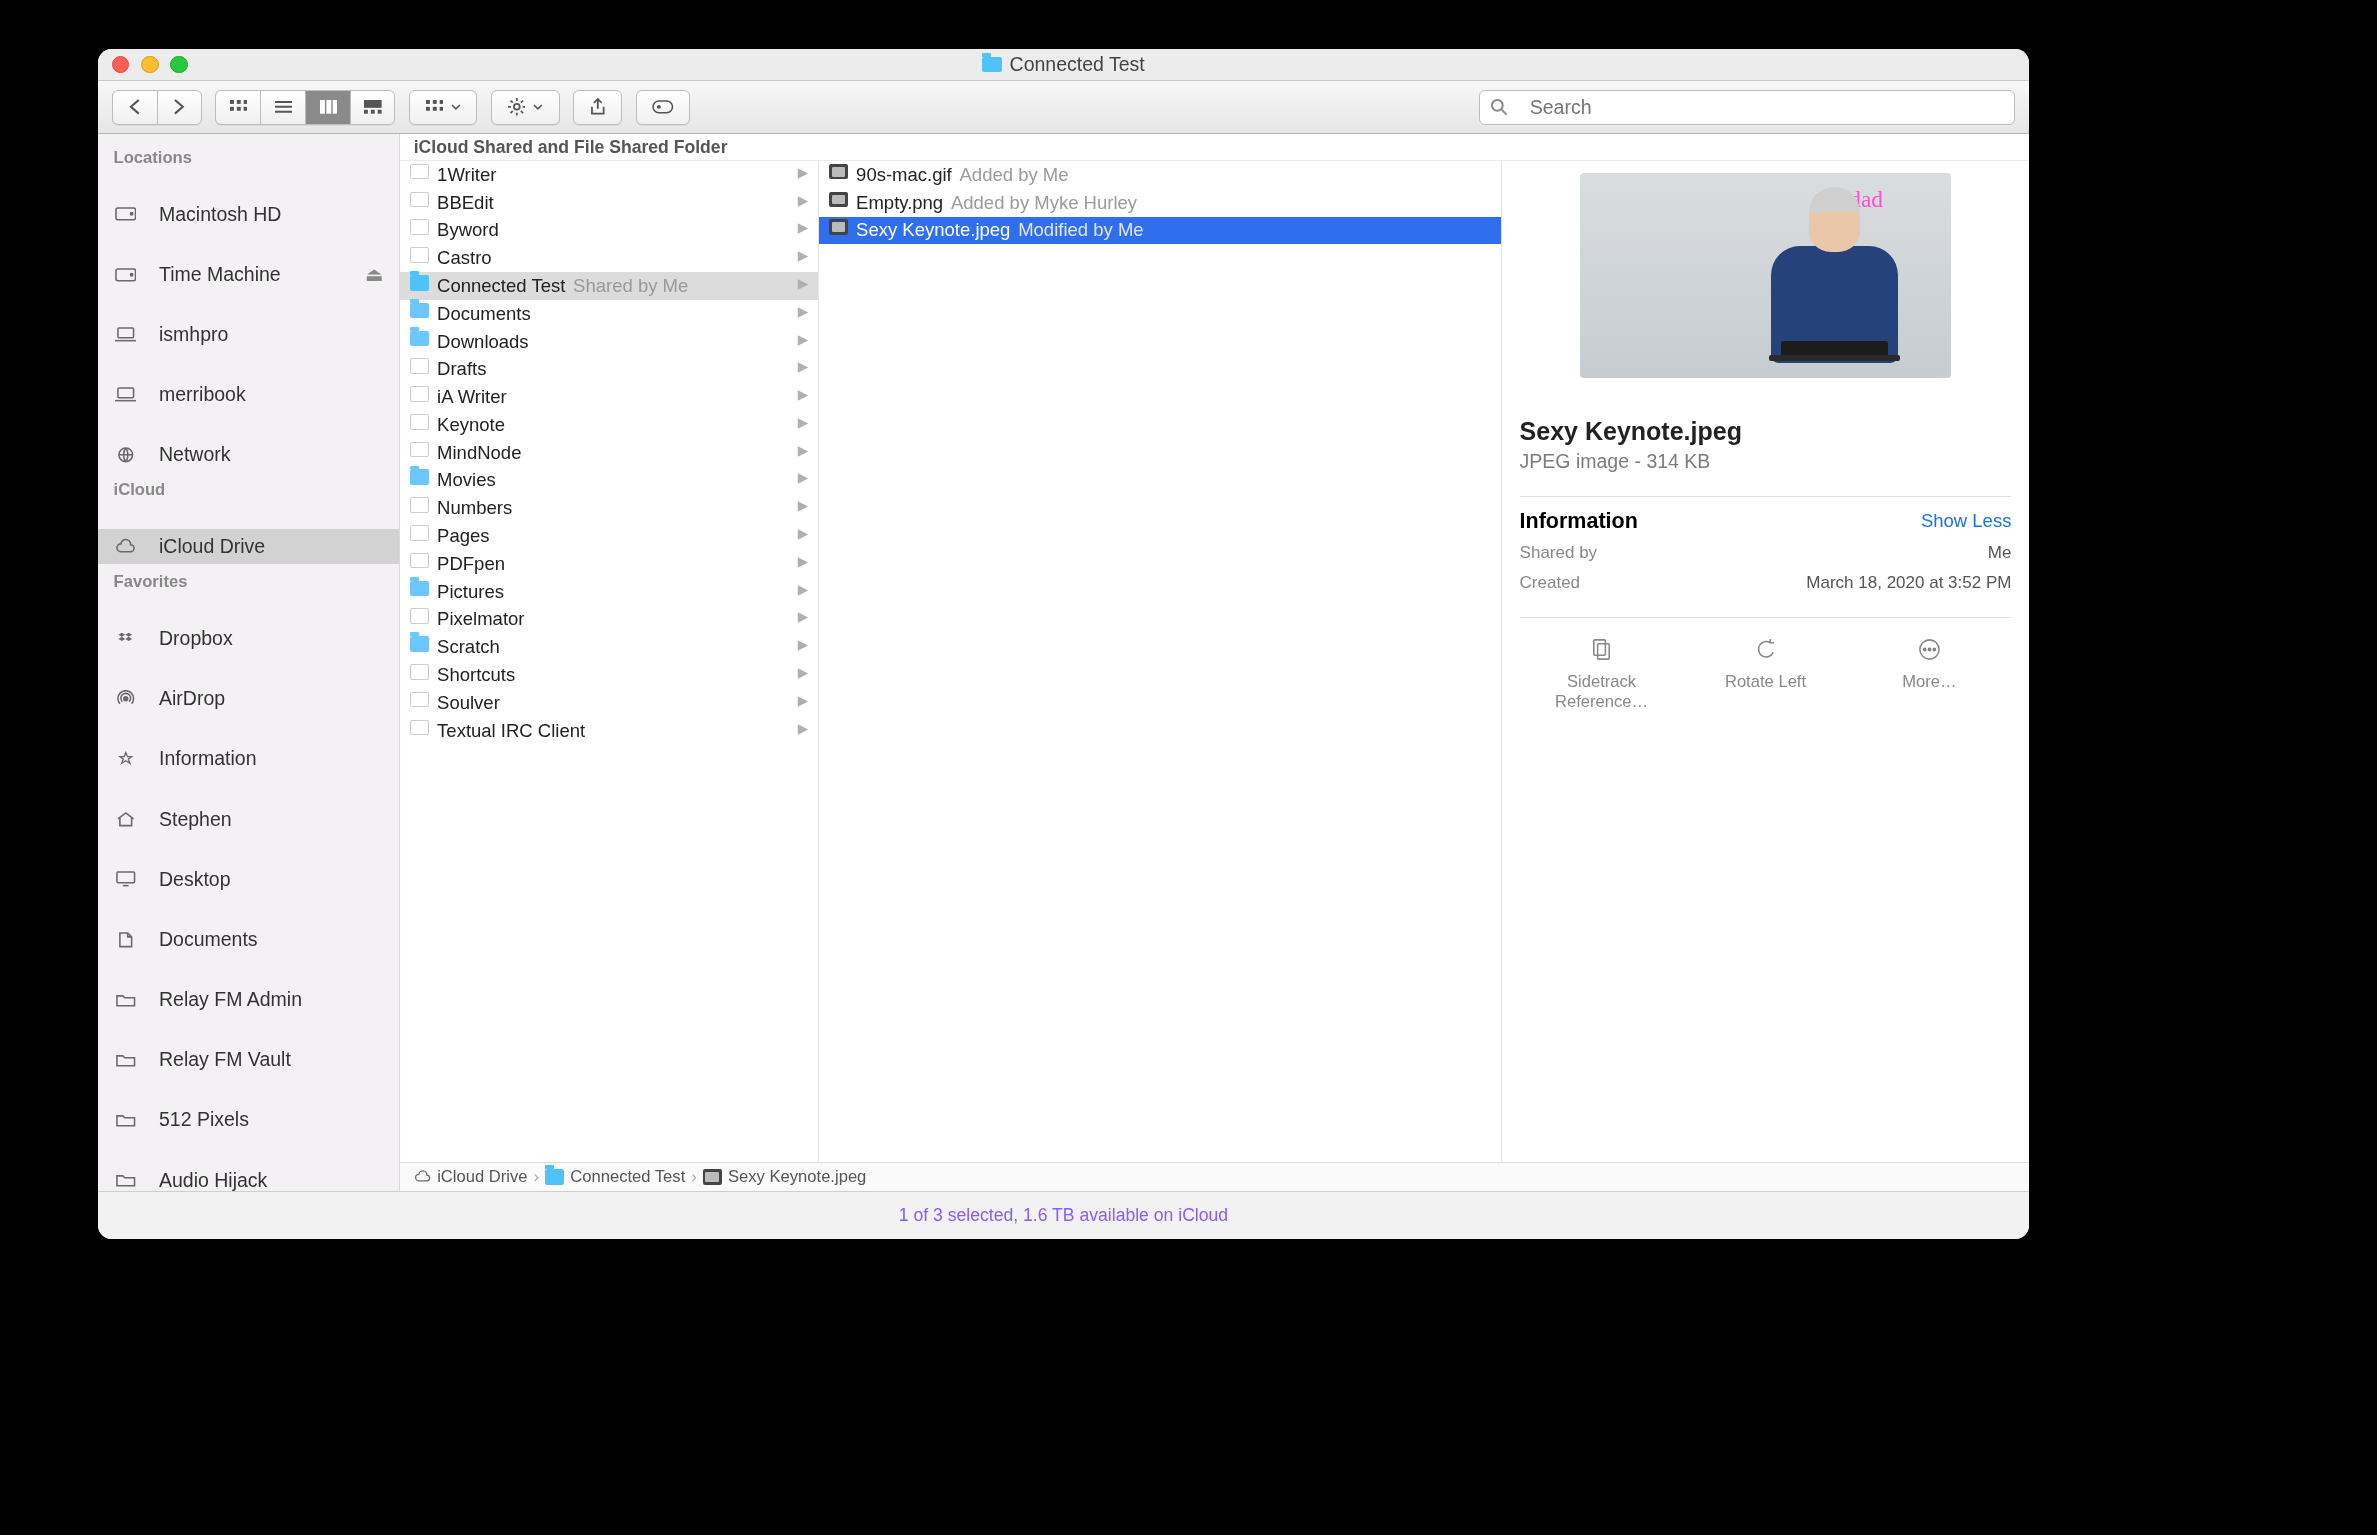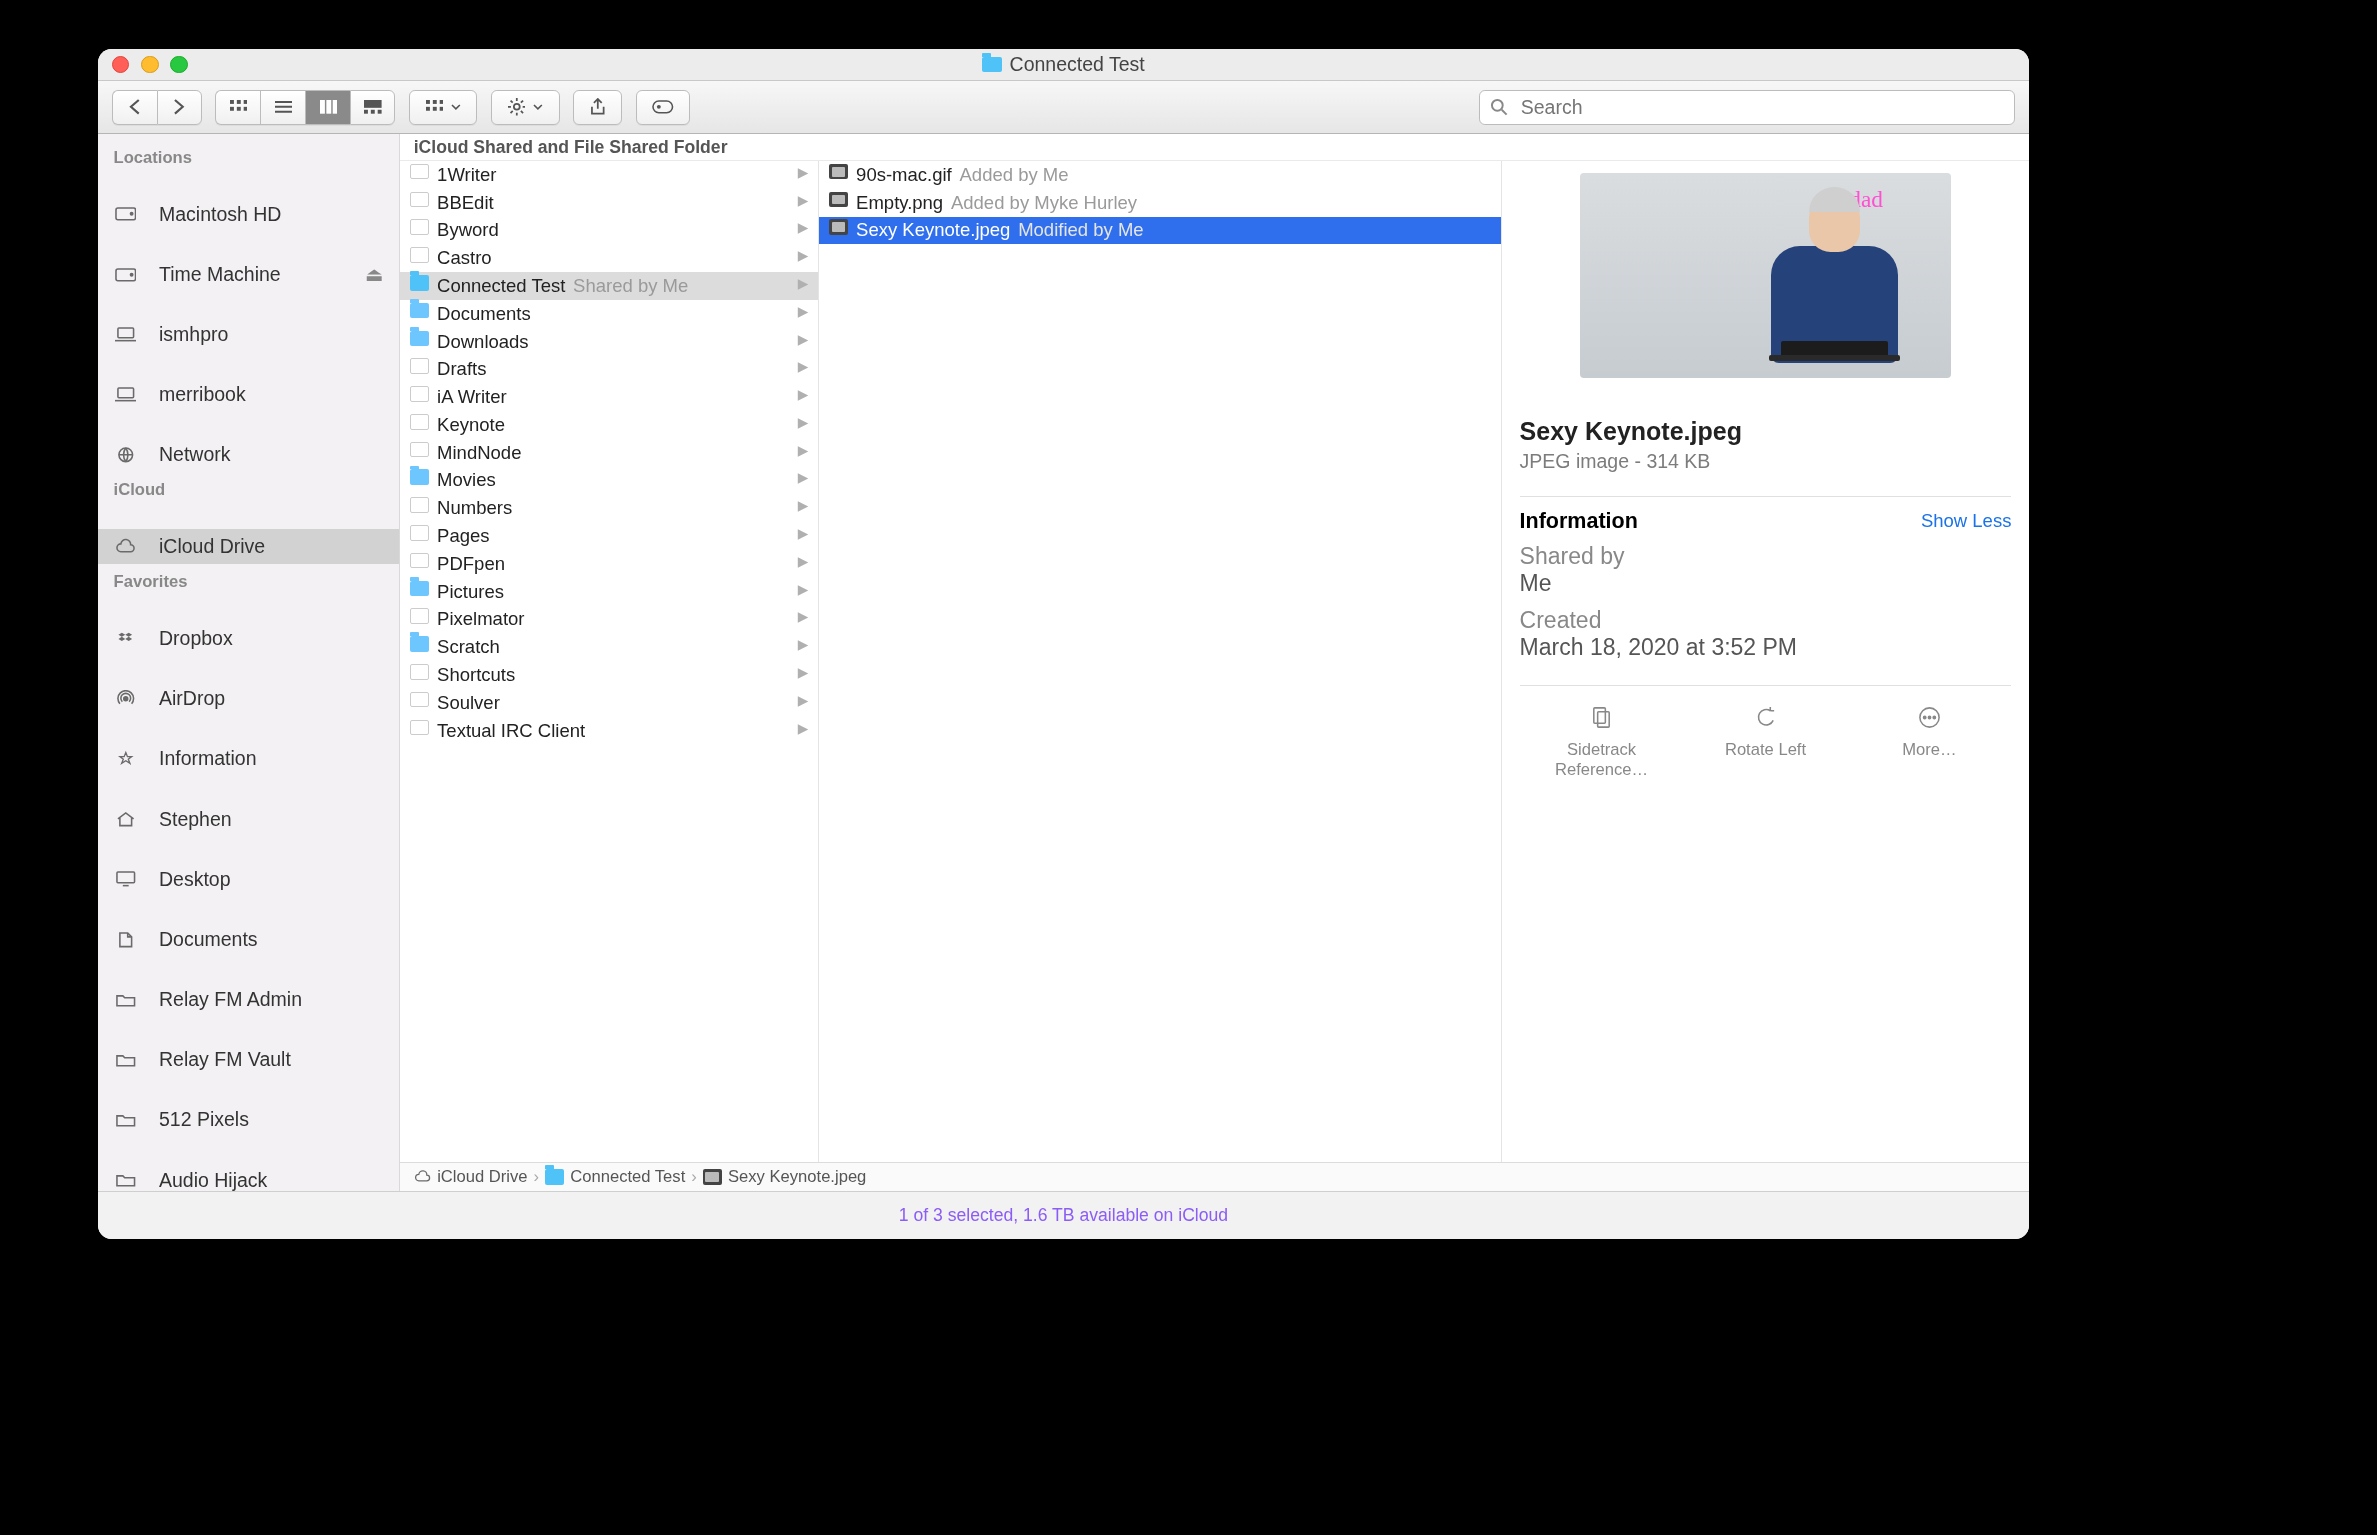--- a/index.html
+++ b/index.html
@@ -53,21 +53,21 @@
   .seg{display:flex;}
   .seg .segbtn{border-radius:0;border-right-width:0;}
   .seg .segbtn:first-child{border-top-left-radius:5.9px;border-bottom-left-radius:5.9px;}
   .seg .segbtn:last-child{border-top-right-radius:5.9px;border-bottom-right-radius:5.9px;border-right-width:1px;}
   .segbtn{width:45px;}
   .segbtn.active{background:#8a8a8a;color:#fff;}
   .btn{padding:0 15.6px;gap:7.8px;}
   .spacer{flex:1;}
   .search{
     width:536px;height:35px;background:#fff;border:1px solid #bcbcbc;
-    border-radius:5.9px;display:flex;align-items:center;padding:0 9.8px;gap:11px;color:#888;font-size:19.5px;
+    border-radius:5.9px;display:flex;align-items:center;padding:0 9.8px;gap:20px;color:#888;font-size:19.5px;
   }
   .search input{border:0;outline:0;flex:1;font-size:19.5px;background:transparent;}
   
   .body{flex:1;display:flex;overflow:hidden;}
   .sidebar{
     width:302px;background:var(--sidebar-bg);border-right:1px solid var(--divider);
     overflow-y:auto;padding-top:5.9px;
   }
   .sb-section{font-size:16.6px;color:#888;font-weight:600;padding:7.8px 15.6px 3.9px;}
   .sb-item{display:flex;align-items:center;gap:22px;padding:5.9px 15.6px;font-size:19.5px;color:#333;cursor:default;margin-top:25px;}
@@ -108,21 +108,21 @@
   .head{width:51px;height:59px;background:#e9c7a8;border-radius:25px 25px 21.5px 21.5px;margin:0 auto;position:relative;}
   .hair{position:absolute;top:-5.9px;left:0;right:0;height:25px;background:#cfcfcf;border-radius:25px 25px 0 0;}
   .torso{width:127px;height:117px;background:#26427a;border-radius:29px 29px 7.8px 7.8px;margin:-5.9px auto 0;}
   .laptop{width:107px;height:19.5px;background:#1c1c1c;margin:-21.5px auto 0;border-radius:2px;position:relative;}
   .laptop::before{content:"";position:absolute;bottom:0;left:-11.7px;width:131px;height:5.9px;background:#2a2a2a;border-radius:2px;}
   .pv-title{font-size:25px;font-weight:700;color:#222;margin-top:39px;}
   .pv-sub{font-size:19.5px;color:#7c7c7c;margin-top:3.9px;}
   .pv-info-hdr{display:flex;justify-content:space-between;align-items:center;margin-top:23.4px;border-top:1px solid #e0e0e0;padding-top:11.7px;}
   .pv-info-hdr .t{font-size:21.5px;font-weight:700;}
   .pv-info-hdr .link{font-size:18.5px;color:#1a73e8;}
-  .kv{display:flex;justify-content:space-between;font-size:23px;color:#555;margin-top:9.8px;flex-direction:column;}
+  .kv{display:flex;justify-content:space-between;font-size:17px;color:#555;margin-top:9.8px;}
   .kv .k{color:#888;}
   .actions{display:flex;justify-content:space-around;margin-top:23.4px;border-top:1px solid #e0e0e0;padding-top:17.6px;}
   .action{display:flex;flex-direction:column;align-items:center;gap:7.8px;color:#888;font-size:16.6px;width:117px;text-align:center;}
   .action .ic{width:29px;height:29px;display:flex;align-items:center;justify-content:center;font-size:23.4px;}
   
   .pathbar{height:29px;border-top:1px solid #dcdcdc;background:#fafafa;display:flex;align-items:center;padding:0 13.7px;font-size:16.6px;color:#555;gap:5.9px;}
   .pathbar .sep{color:#aaa;}
   
   .statusbar{height:48px;border-top:1px solid #cfcfcf;background:#f2f2f2;display:flex;align-items:center;justify-content:center;font-size:17.6px;color:#8b5cf6;}
   

